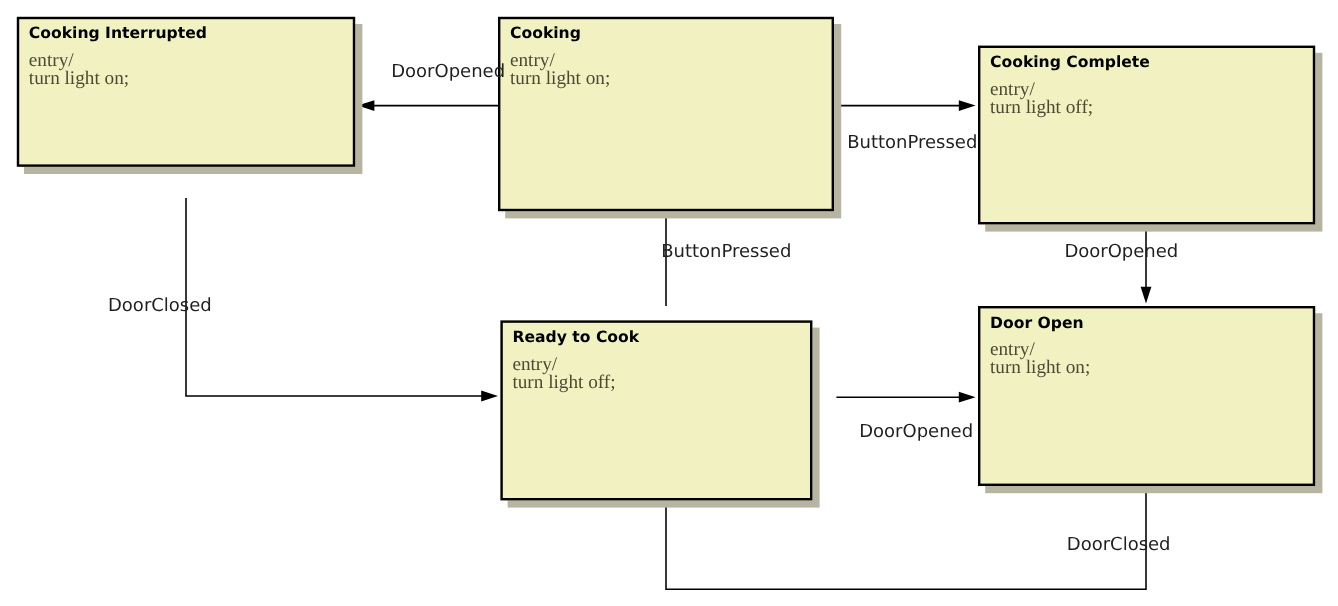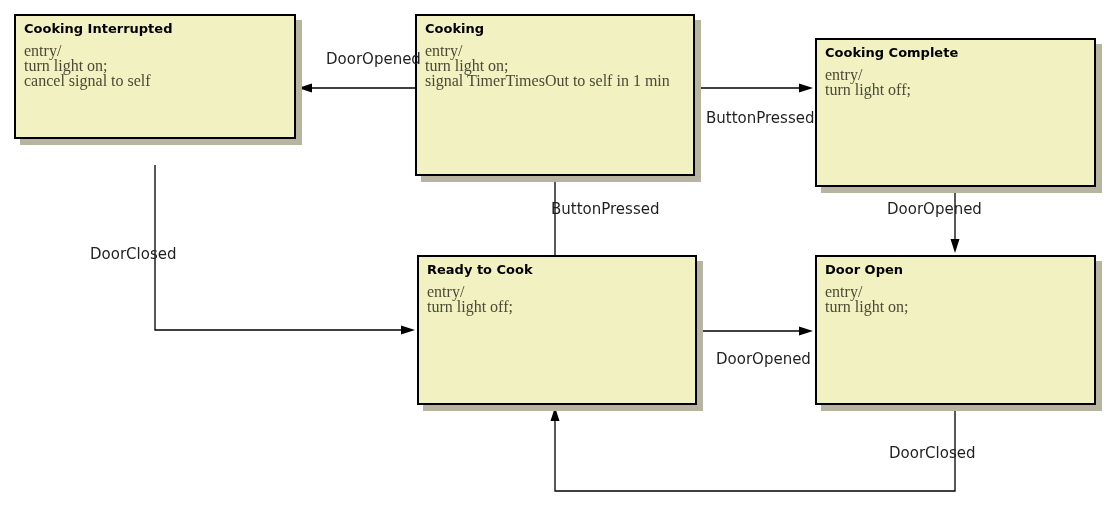--- a/index.html
+++ b/index.html
@@ -93,42 +93,40 @@
 
     <polyline class="wire" points="955,405 955,491 555,491 555,413"></polyline>
     <polygon class="arrow-head" points="555,407 550.5,421 559.5,421"></polygon>
   </svg>
 
   <div class="state" style="left:14px; top:14px; width:282px; height:125px;">
     <div class="state-title">Cooking Interrupted</div>
     <div class="state-body">
       <span>entry/</span>
       <span>turn light on;</span>
-      <span>cancel signal to self</span>
     </div>
   </div>
 
   <div class="state" style="left:415px; top:14px; width:280px; height:162px;">
     <div class="state-title">Cooking</div>
     <div class="state-body">
       <span>entry/</span>
       <span>turn light on;</span>
-      <span>signal TimerTimesOut to self in 1 min</span>
     </div>
   </div>
 
   <div class="state" style="left:815px; top:14px; width:281px; height:149px;margin-top:24px;">
     <div class="state-title">Cooking Complete</div>
     <div class="state-body">
       <span>entry/</span>
       <span>turn light off;</span>
     </div>
   </div>
 
-  <div class="state" style="left:417px; top:255px; width:280px; height:150px;">
+  <div class="state" style="left:417px; top:267px; width:260px; height:150px;">
     <div class="state-title">Ready to Cook</div>
     <div class="state-body">
       <span>entry/</span>
       <span>turn light off;</span>
     </div>
   </div>
 
   <div class="state" style="left:815px; top:255px; width:281px; height:150px;">
     <div class="state-title">Door Open</div>
     <div class="state-body">

